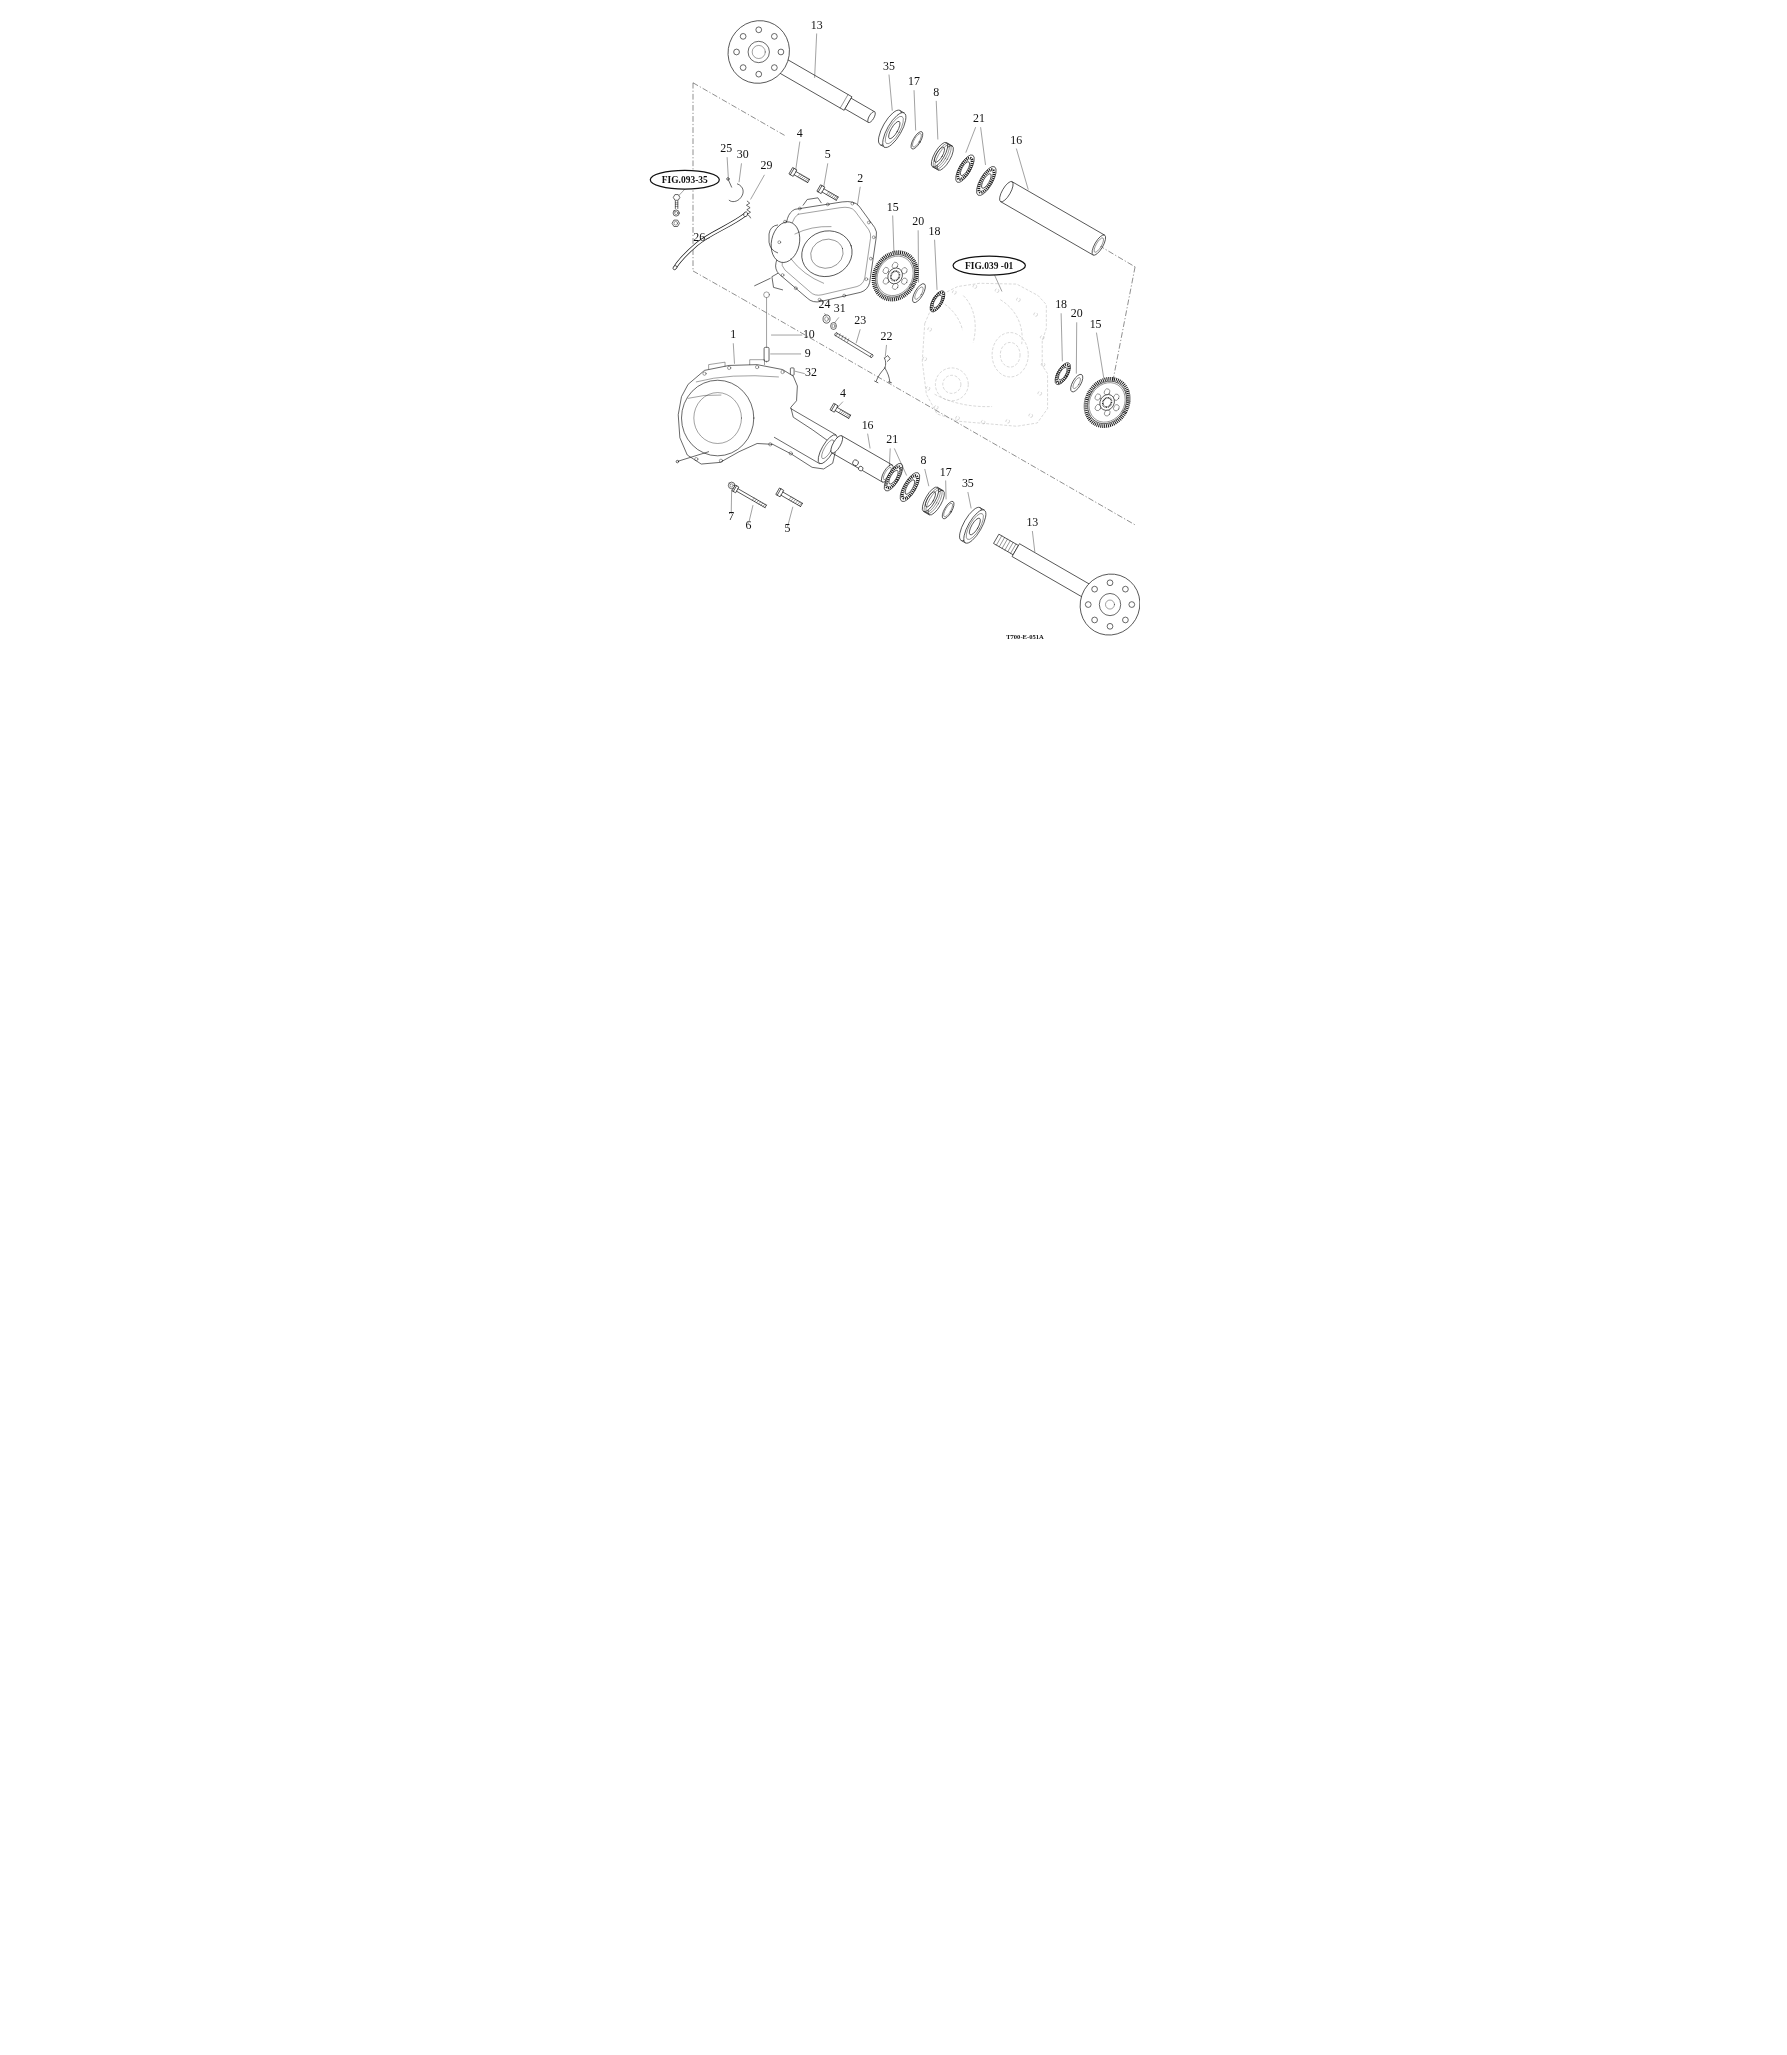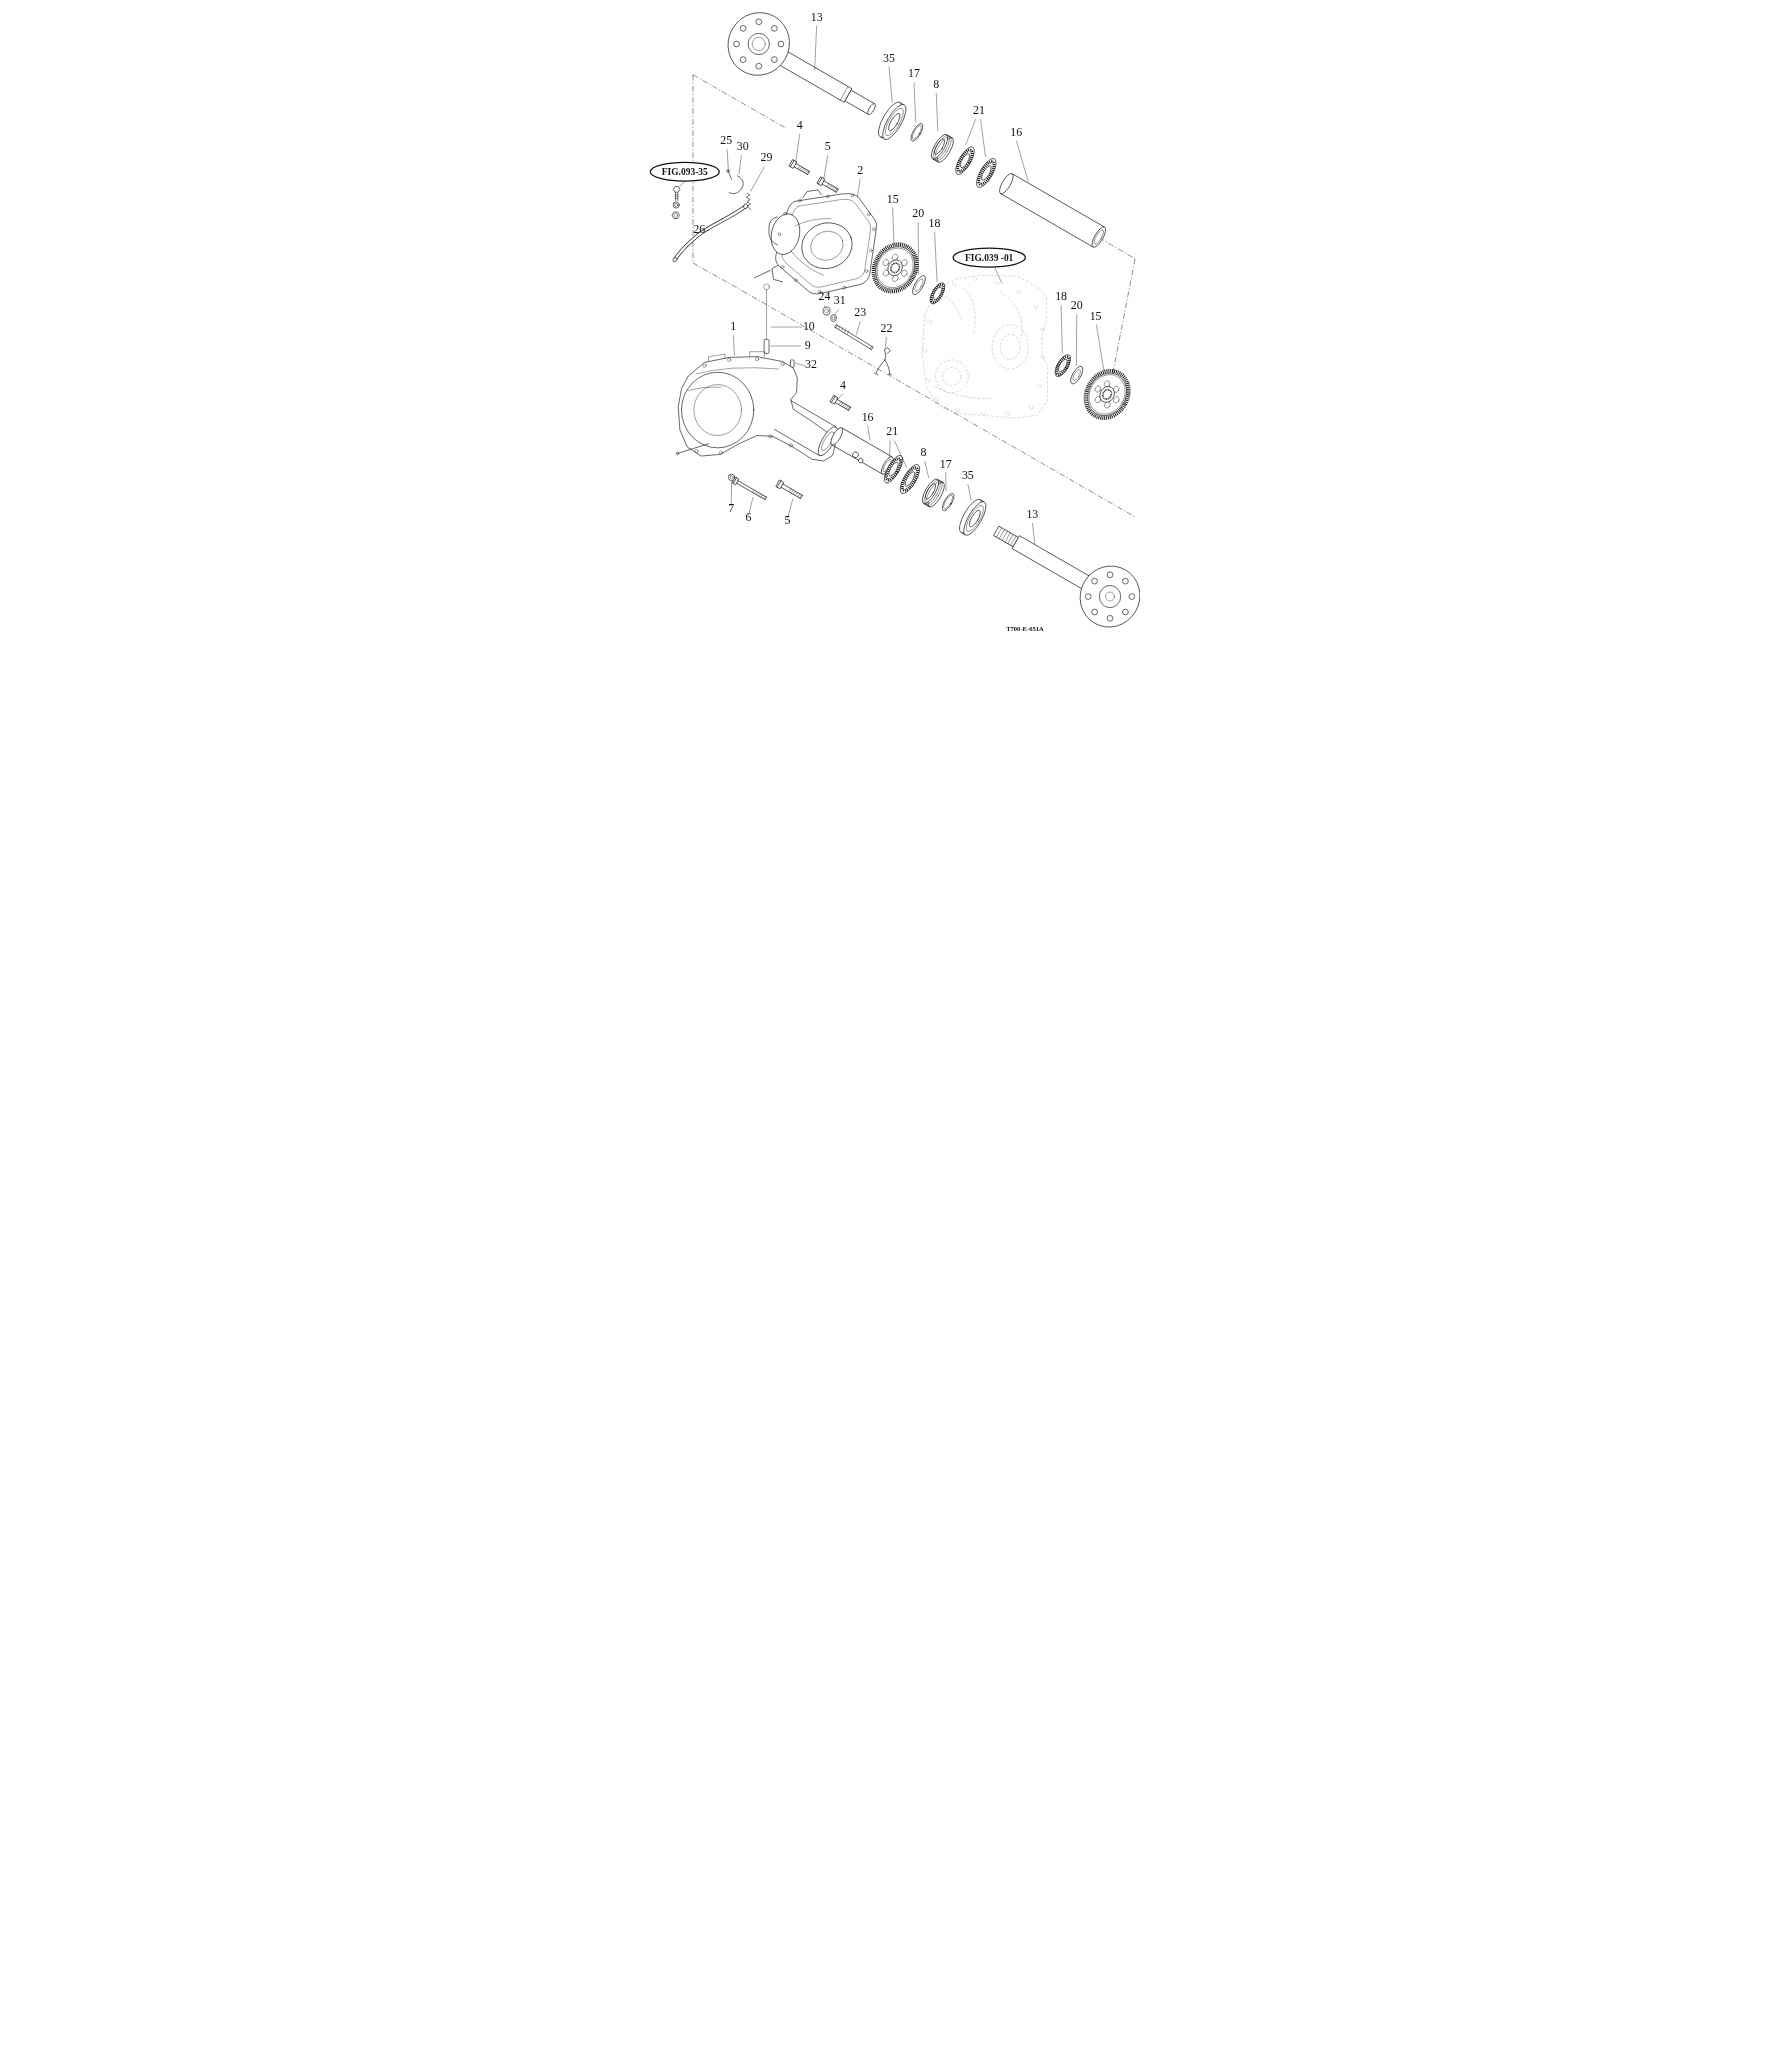--- a/index.html
+++ b/index.html
@@ -1,16 +1,16 @@
 <!DOCTYPE html>
 <html style="font-size:6.6px"><head>
 <meta charset="utf-8">
 <style>
   html,body{margin:0;padding:0;background:#ffffff;}
-  .page{width:493px;height:635px;position:relative;background:#fff;margin:4px auto;}
+  .page{width:493px;height:635px;position:relative;background:#fff;margin:12px auto;}
   svg{display:block;}
   .ln{fill:none;stroke:#1a1a1a;stroke-width:1.6;stroke-linecap:round;stroke-linejoin:round;}
   .thin{stroke-width:1;}
   .wfill{fill:#ffffff;stroke:#1a1a1a;stroke-width:1.6;stroke-linejoin:round;}
   .dash{fill:none;stroke:#1a1a1a;stroke-width:1.2;stroke-dasharray:14 5 3 5;}
   .leader{fill:none;stroke:#1a1a1a;stroke-width:1;}
   .ghost{fill:none;stroke:#a9a9a9;stroke-width:1.1;stroke-dasharray:7 4;}
   .teeth{fill:none;stroke:#1a1a1a;stroke-width:9;stroke-dasharray:2.4 2.2;}
   .rollers{fill:none;stroke:#1a1a1a;stroke-width:7;stroke-dasharray:2.6 2.2;}
   .spline{fill:none;stroke:#1a1a1a;stroke-width:4;stroke-dasharray:2 1.6;}

